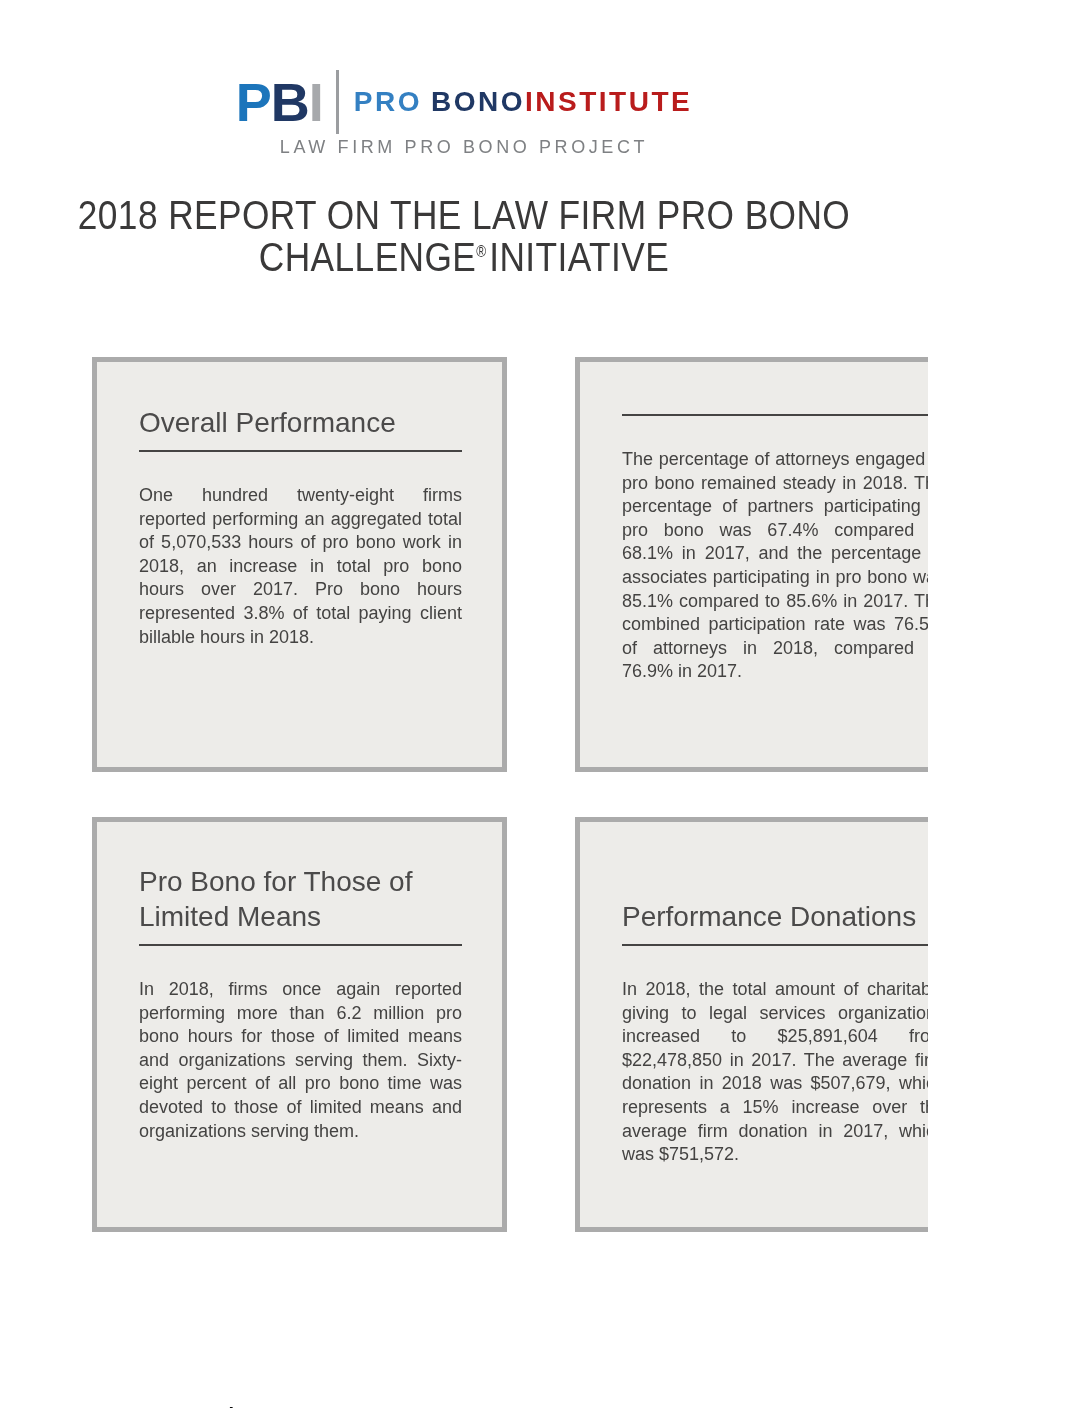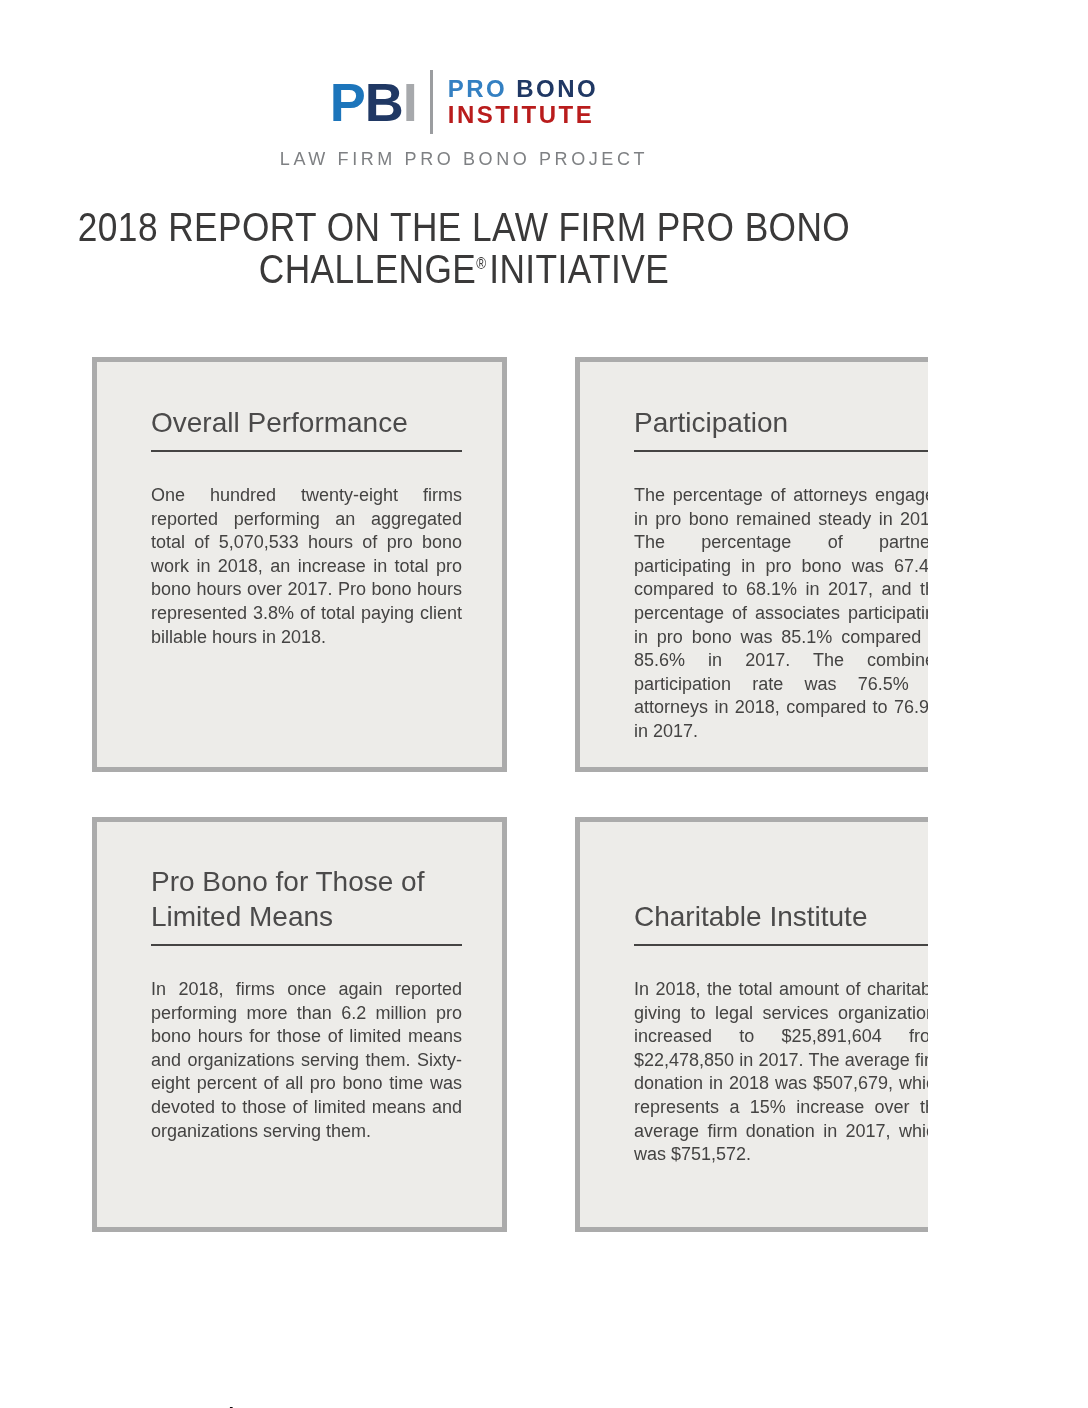--- a/index.html
+++ b/index.html
@@ -35,31 +35,31 @@
   .logo-acronym .lb { color: #203864; }
   .logo-acronym .li { color: #a7a9ac; }
   .logo-divider {
     width: 3px;
     height: 64px;
     background: #9b9da0;
     margin: 0 15px 0 13px;
   }
   .logo-wordmark {
     display: flex;
-    flex-direction: column;
+    flex-direction: row;
     font-weight: 700;
-    font-size: 24px;
+    font-size: 28px;
     line-height: 26px;
     letter-spacing: 2.5px;
   }
   .wm-pro  { color: #3480c2; margin-right: 9px; }
   .wm-bono { color: #203864; }
   .wm-institute { color: #b91c1c; }
   .logo-tagline {
-    margin-top: 15px;
+    margin-top: 3px;
     font-size: 18px;
     letter-spacing: 3.6px;
     color: #7e8083;
   }
 
   
   .title {
     margin-top: 36px;
     text-align: center;
     color: #3a3939;
@@ -86,21 +86,21 @@
     display: grid;
     grid-template-columns: 415px 415px;
     column-gap: 68px;
     row-gap: 45px;
   }
   .card {
     width: 415px;
     height: 415px;
     background: #edece9;
     border: 5px solid #ababab;
-    padding: 42px 40px 0 54px;
+    padding: 42px 40px 0 42px;
   }
   .head-area {
     display: flex;
     align-items: flex-end;
     min-height: 36px;
   }
   .card.tall .head-area { min-height: 70px; }
   .card-heading {
     font-size: 28px;
     line-height: 35px;
@@ -160,38 +160,35 @@
 
     <section class="card">
       <div class="head-area">
         <h2 class="card-heading">Overall Performance</h2>
       </div>
       <div class="heading-rule"></div>
       <p class="card-body">One hundred twenty-eight firms reported performing an aggregated total of 5,070,533 hours of pro bono work in 2018, an increase in total pro bono hours over 2017. Pro bono hours represented 3.8% of total paying client billable hours in 2018.</p>
     </section>
 
     <section class="card">
-      <div class="head-area">
-        <h2 class="card-heading">Participation</h2>
-      </div>
       <div class="heading-rule"></div>
       <p class="card-body">The percentage of attorneys engaged in pro bono remained steady in 2018. The percentage of partners participating in pro bono was 67.4% compared to 68.1% in 2017, and the percentage of associates participating in pro bono was 85.1% compared to 85.6% in 2017. The combined participation rate was 76.5% of attorneys in 2018, compared to 76.9% in 2017.</p>
     </section>
 
     <section class="card tall">
       <div class="head-area">
         <h2 class="card-heading">Pro Bono for Those of Limited Means</h2>
       </div>
       <div class="heading-rule"></div>
       <p class="card-body">In 2018, firms once again reported performing more than 6.2 million pro bono hours for those of limited means and organizations serving them. Sixty-eight percent of all pro bono time was devoted to those of limited means and organizations serving them.</p>
     </section>
 
     <section class="card tall">
       <div class="head-area">
-        <h2 class="card-heading">Charitable Institute</h2>
+        <h2 class="card-heading">Performance Donations</h2>
       </div>
       <div class="heading-rule"></div>
       <p class="card-body">In 2018, the total amount of charitable giving to legal services organizations increased to $25,891,604 from $22,478,850 in 2017. The average firm donation in 2018 was $507,679, which represents a 15% increase over the average firm donation in 2017, which was $751,572.</p>
     </section>
 
   </main>
 
   <footer class="footer">
     <span>© 2019 Pro Bono Institute</span>
   </footer>

